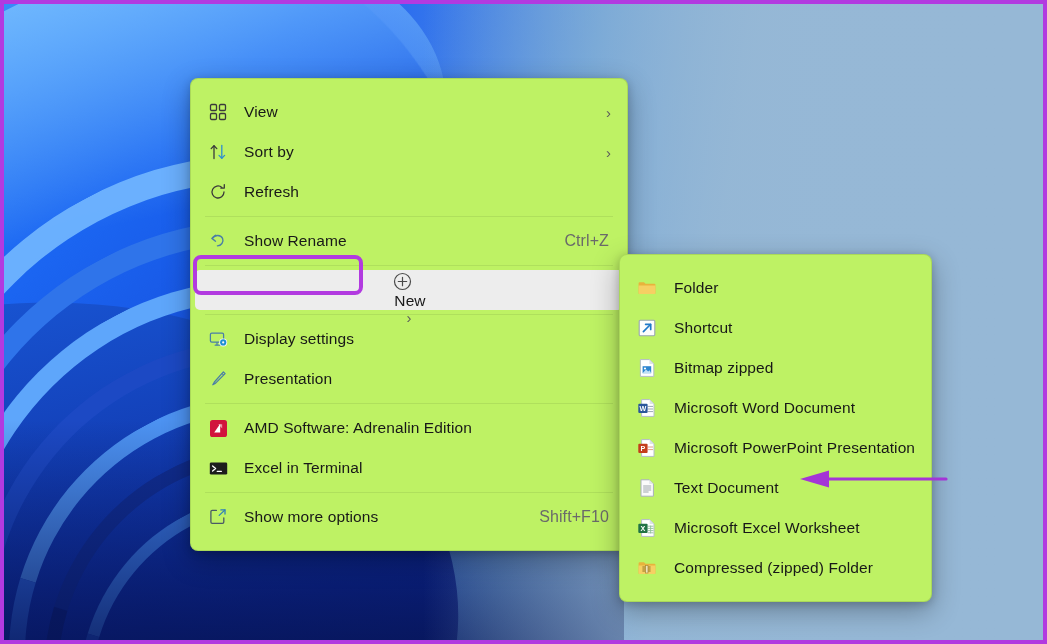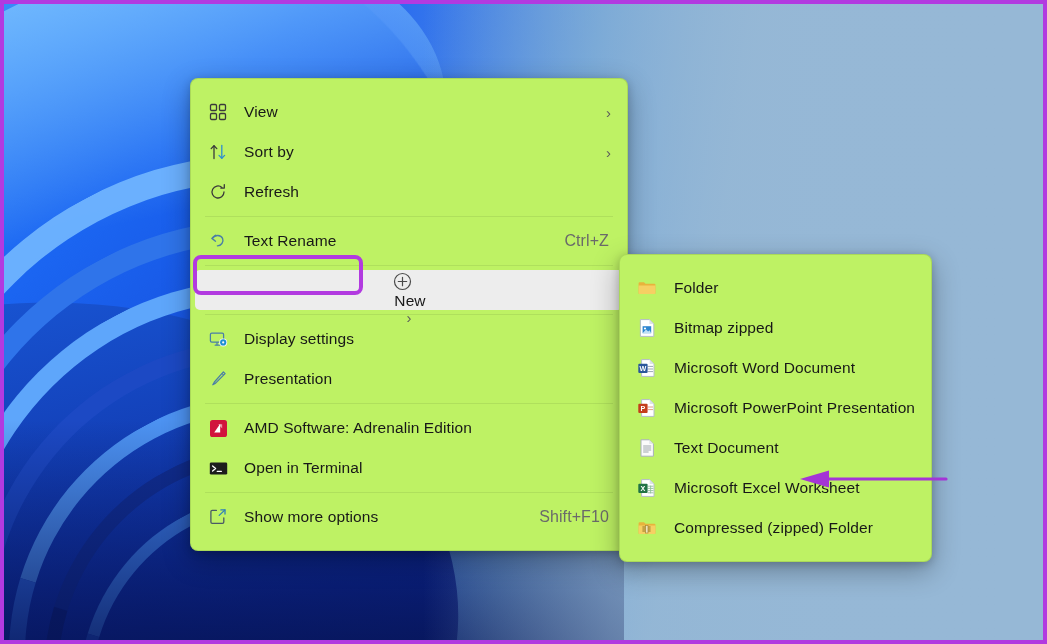--- a/index.html
+++ b/index.html
@@ -230,21 +230,21 @@
 
     <div class="sep"></div>
 
     <div class="mi">
       <span class="ic">
         <svg width="18" height="18" viewBox="0 0 18 18">
           <path d="M3.2 6.3 C6 2.4 12 2.6 13.6 6.6 C15 10.1 12.2 13.8 8.4 13.8" fill="none" stroke="#4a7ea6" stroke-width="1.35" stroke-linecap="round"></path>
           <path d="M6.6 3.2 L2.9 6.4 L6.5 9.2" fill="none" stroke="#4a7ea6" stroke-width="1.35" stroke-linecap="round" stroke-linejoin="round"></path>
         </svg>
       </span>
-      <span class="lbl">Text Rename</span>
+      <span class="lbl">Show Rename</span>
       <span class="accel">Ctrl+Z</span>
     </div>
 
     <div class="sep"></div>
 
     <div class="mi active">
       <span class="ic">
         <svg width="19" height="19" viewBox="0 0 19 19">
           <circle cx="9.5" cy="9.5" r="8" fill="none" stroke="#4a4a4a" stroke-width="1.2"></circle>
           <path d="M9.5 5.3 V13.7 M5.3 9.5 H13.7" stroke="#4a4a4a" stroke-width="1.2" stroke-linecap="round"></path>
@@ -294,21 +294,21 @@
     </div>
 
     <div class="mi">
       <span class="ic">
         <svg width="19" height="19" viewBox="0 0 19 19">
           <rect x="0.8" y="3.4" width="17.4" height="12.2" rx="1.4" fill="#1d1d1d"></rect>
           <path d="M3.6 7 L6.6 9.5 L3.6 12" fill="none" stroke="#ffffff" stroke-width="1.3" stroke-linecap="round" stroke-linejoin="round"></path>
           <path d="M8.2 12.3 H12.4" stroke="#ffffff" stroke-width="1.3" stroke-linecap="round"></path>
         </svg>
       </span>
-      <span class="lbl">Open in Terminal</span>
+      <span class="lbl">Excel in Terminal</span>
     </div>
 
     <div class="sep"></div>
 
     <div class="mi">
       <span class="ic">
         <svg width="18" height="18" viewBox="0 0 18 18">
           <path d="M7.4 2.4 H3.2 a1.3 1.3 0 0 0 -1.3 1.3 V14 a1.3 1.3 0 0 0 1.3 1.3 H13.5 a1.3 1.3 0 0 0 1.3 -1.3 V10" fill="none" stroke="#4a5a66" stroke-width="1.3" stroke-linecap="round" stroke-linejoin="round"></path>
           <path d="M10.2 7.4 L16 1.9" fill="none" stroke="#2f7fb8" stroke-width="1.3" stroke-linecap="round"></path>
           <path d="M11.9 1.9 H16 V6" fill="none" stroke="#2f7fb8" stroke-width="1.3" stroke-linecap="round" stroke-linejoin="round"></path>
@@ -324,20 +324,30 @@
     <div class="mi">
       <span class="ic">
         <svg width="20" height="20" viewBox="0 0 20 20">
           <path d="M1.6 5.2 a1 1 0 0 1 1 -1 H7 l1.5 1.6 H17.4 a1 1 0 0 1 1 1 V15 a1 1 0 0 1 -1 1 H2.6 a1 1 0 0 1 -1 -1 Z" fill="#e8b33c"></path>
           <path d="M1.6 7.4 H18.4 V15 a1 1 0 0 1 -1 1 H2.6 a1 1 0 0 1 -1 -1 Z" fill="#f6cf63"></path>
         </svg>
       </span>
       <span class="lbl">Folder</span>
     </div>
 
+    <div class="mi">
+      <span class="ic">
+        <svg width="20" height="20" viewBox="0 0 20 20">
+          <rect x="2.2" y="2.2" width="15.6" height="15.6" rx="1.2" fill="#fdfdfd" stroke="#9aa7b4" stroke-width="1.1"></rect>
+          <path d="M6.4 13.6 L13.4 6.5" stroke="#1f79c8" stroke-width="1.7" stroke-linecap="round"></path>
+          <path d="M8.6 6.3 H13.7 V11.4" fill="none" stroke="#1f79c8" stroke-width="1.7" stroke-linecap="round" stroke-linejoin="round"></path>
+        </svg>
+      </span>
+      <span class="lbl">Shortcut</span>
+    </div>
 
     <div class="mi">
       <span class="ic">
         <svg width="20" height="20" viewBox="0 0 20 20">
           <path d="M3.4 1.6 H12.4 L16.8 6 V18.4 H3.4 Z" fill="#ffffff" stroke="#b3bcc6" stroke-width="1"></path>
           <path d="M12.4 1.6 L16.8 6 H12.4 Z" fill="#dde3e9"></path>
           <rect x="5.6" y="8.2" width="8.6" height="7" fill="#2f86d0"></rect>
           <circle cx="8" cy="10.5" r="1.1" fill="#ffffff"></circle>
           <path d="M5.6 15.2 L9 11.4 L11.2 13.6 L12.6 12.3 L14.2 15.2 Z" fill="#bfe0f7"></path>
         </svg>

